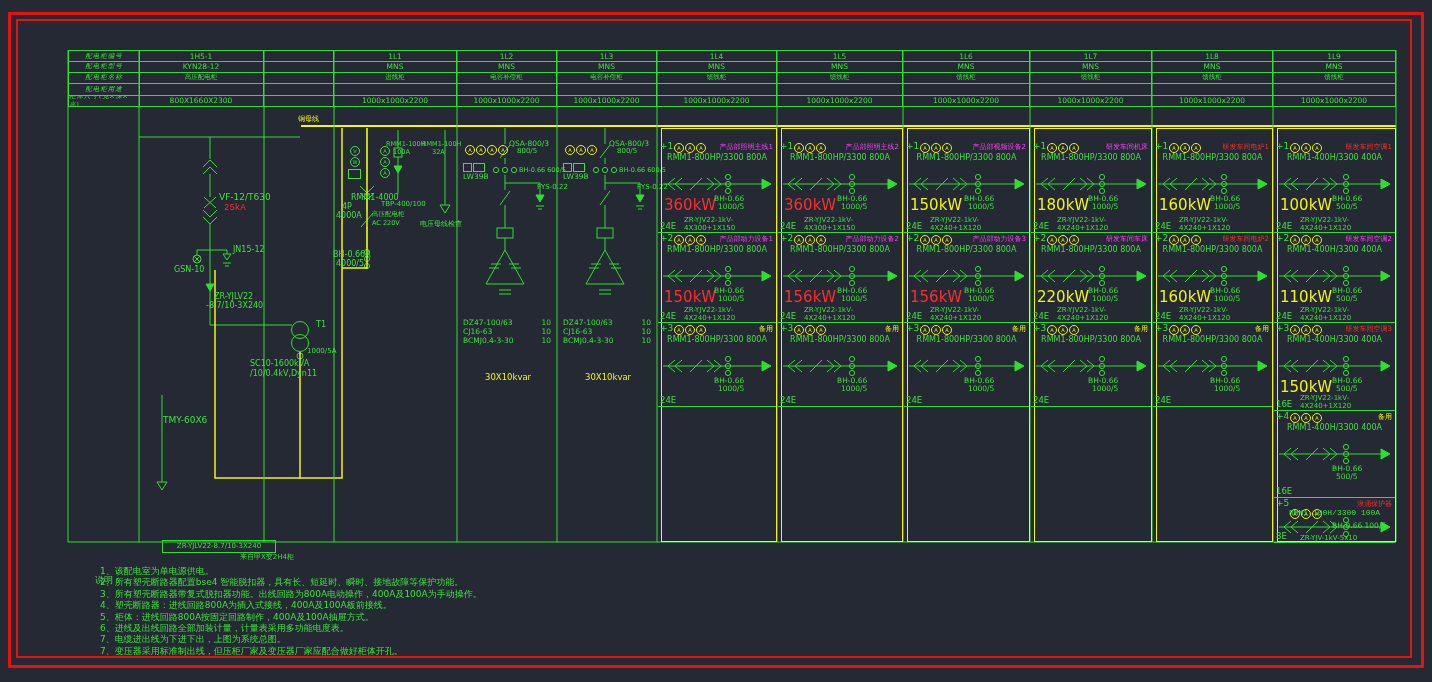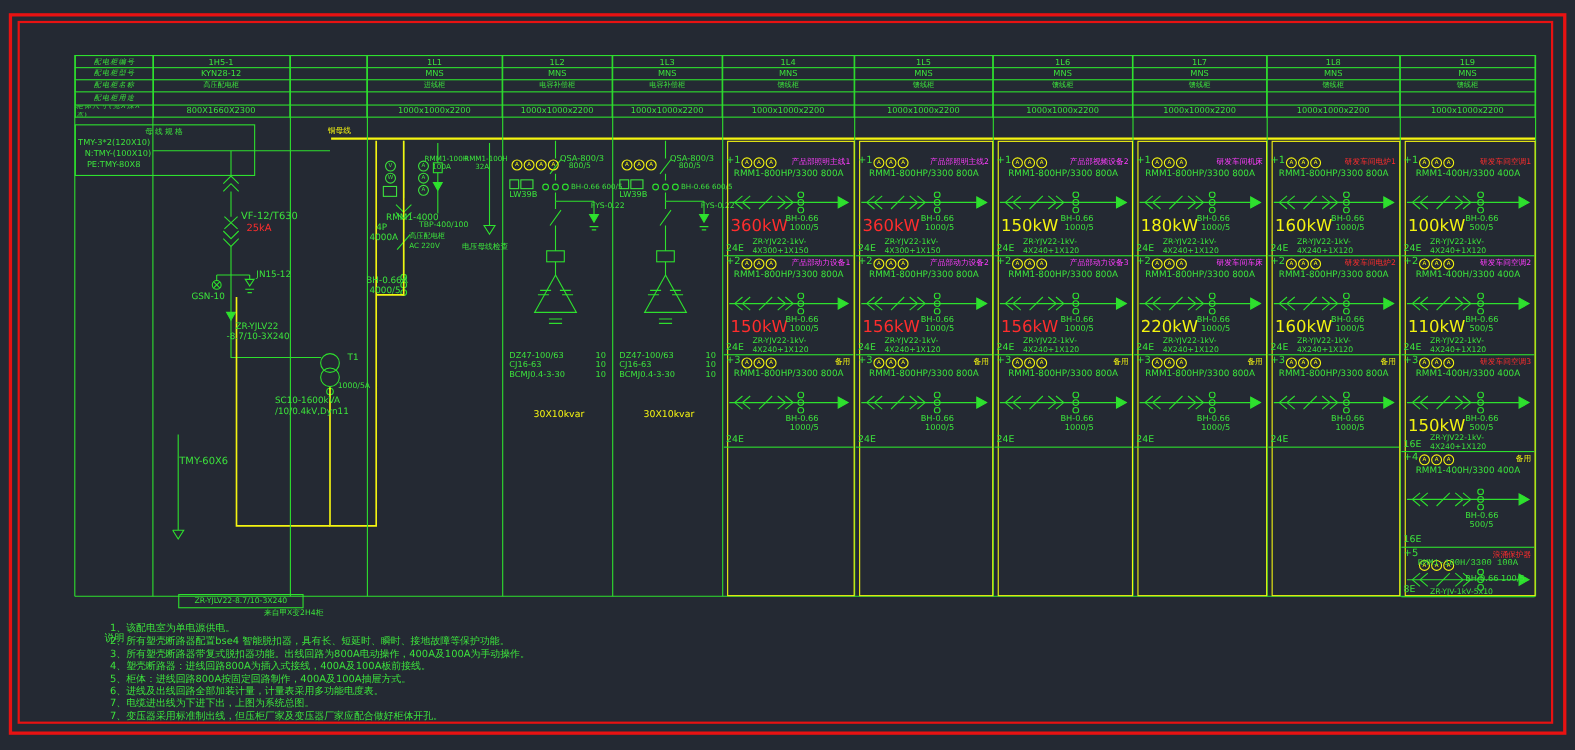--- a/index.html
+++ b/index.html
@@ -186,30 +186,24 @@
       <div class="hcell" style="left: 389px; top: 45.6px; width: 99px; height: 10.4px; border-left: none; border-top: none;">1000x1000x2200</div>
       <div class="hcell" style="left: 489px; top: 45.6px; width: 99px; height: 10.4px; border-left: none; border-top: none;">1000x1000x2200</div>
       <div class="hcell" style="left: 589px; top: 45.6px; width: 119px; height: 10.4px; border-left: none; border-top: none;">1000x1000x2200</div>
       <div class="hcell" style="left: 709px; top: 45.6px; width: 125px; height: 10.4px; border-left: none; border-top: none;">1000x1000x2200</div>
       <div class="hcell" style="left: 835px; top: 45.6px; width: 126px; height: 10.4px; border-left: none; border-top: none;">1000x1000x2200</div>
       <div class="hcell" style="left: 962px; top: 45.6px; width: 121px; height: 10.4px; border-left: none; border-top: none;">1000x1000x2200</div>
       <div class="hcell" style="left: 1084px; top: 45.6px; width: 120px; height: 10.4px; border-left: none; border-top: none;">1000x1000x2200</div>
       <div class="hcell" style="left: 1205px; top: 45.6px; width: 122px; height: 10.4px; border-left: none; border-top: none;">1000x1000x2200</div>
     </div>
 
-  <div id="busspec" class="abs" style="left:68px;top:113px;width:158px;height:43px;">
-    <div class="t">母线规格</div>
-    <div>TMY-3*2(120X10)</div>
-    <div style="padding-left:6px;">N:TMY-(100X10)</div>
-    <div style="padding-left:8px;">PE:TMY-80X8</div>
-  </div>
 
   <div class="abs y small7" style="left:298px;top:114px;">铜母线</div>
   <div class="abs g small9" style="left:219px;top:192px;">VF-12/T630</div>
-  <div class="abs r small9" style="left:224px;top:203px;">25kA</div>
+  <div class="abs r small9" style="left:224px;top:203px;font-family:Liberation Mono, monospace;">25kA</div>
   <div class="abs g small8" style="left:174px;top:265px;">GSN-10</div>
   <div class="abs g small8" style="left:233px;top:245px;">JN15-12</div>
   <div class="abs g small8" style="left:214px;top:292px;">ZR-YJLV22</div>
   <div class="abs g small8" style="left:206px;top:301px;">-8.7/10-3X240</div>
   <div class="abs g small8" style="left:316px;top:320px;">T1</div>
   <div class="abs g small7" style="left:307px;top:347px;">1000/5A</div>
   <div class="abs g small8" style="left:250px;top:359px;">SC10-1600kVA</div>
   <div class="abs g small8" style="left:250px;top:369px;">/10/0.4kV,Dyn11</div>
   <div class="abs g small9" style="left:163px;top:415px;">TMY-60X6</div>
 

